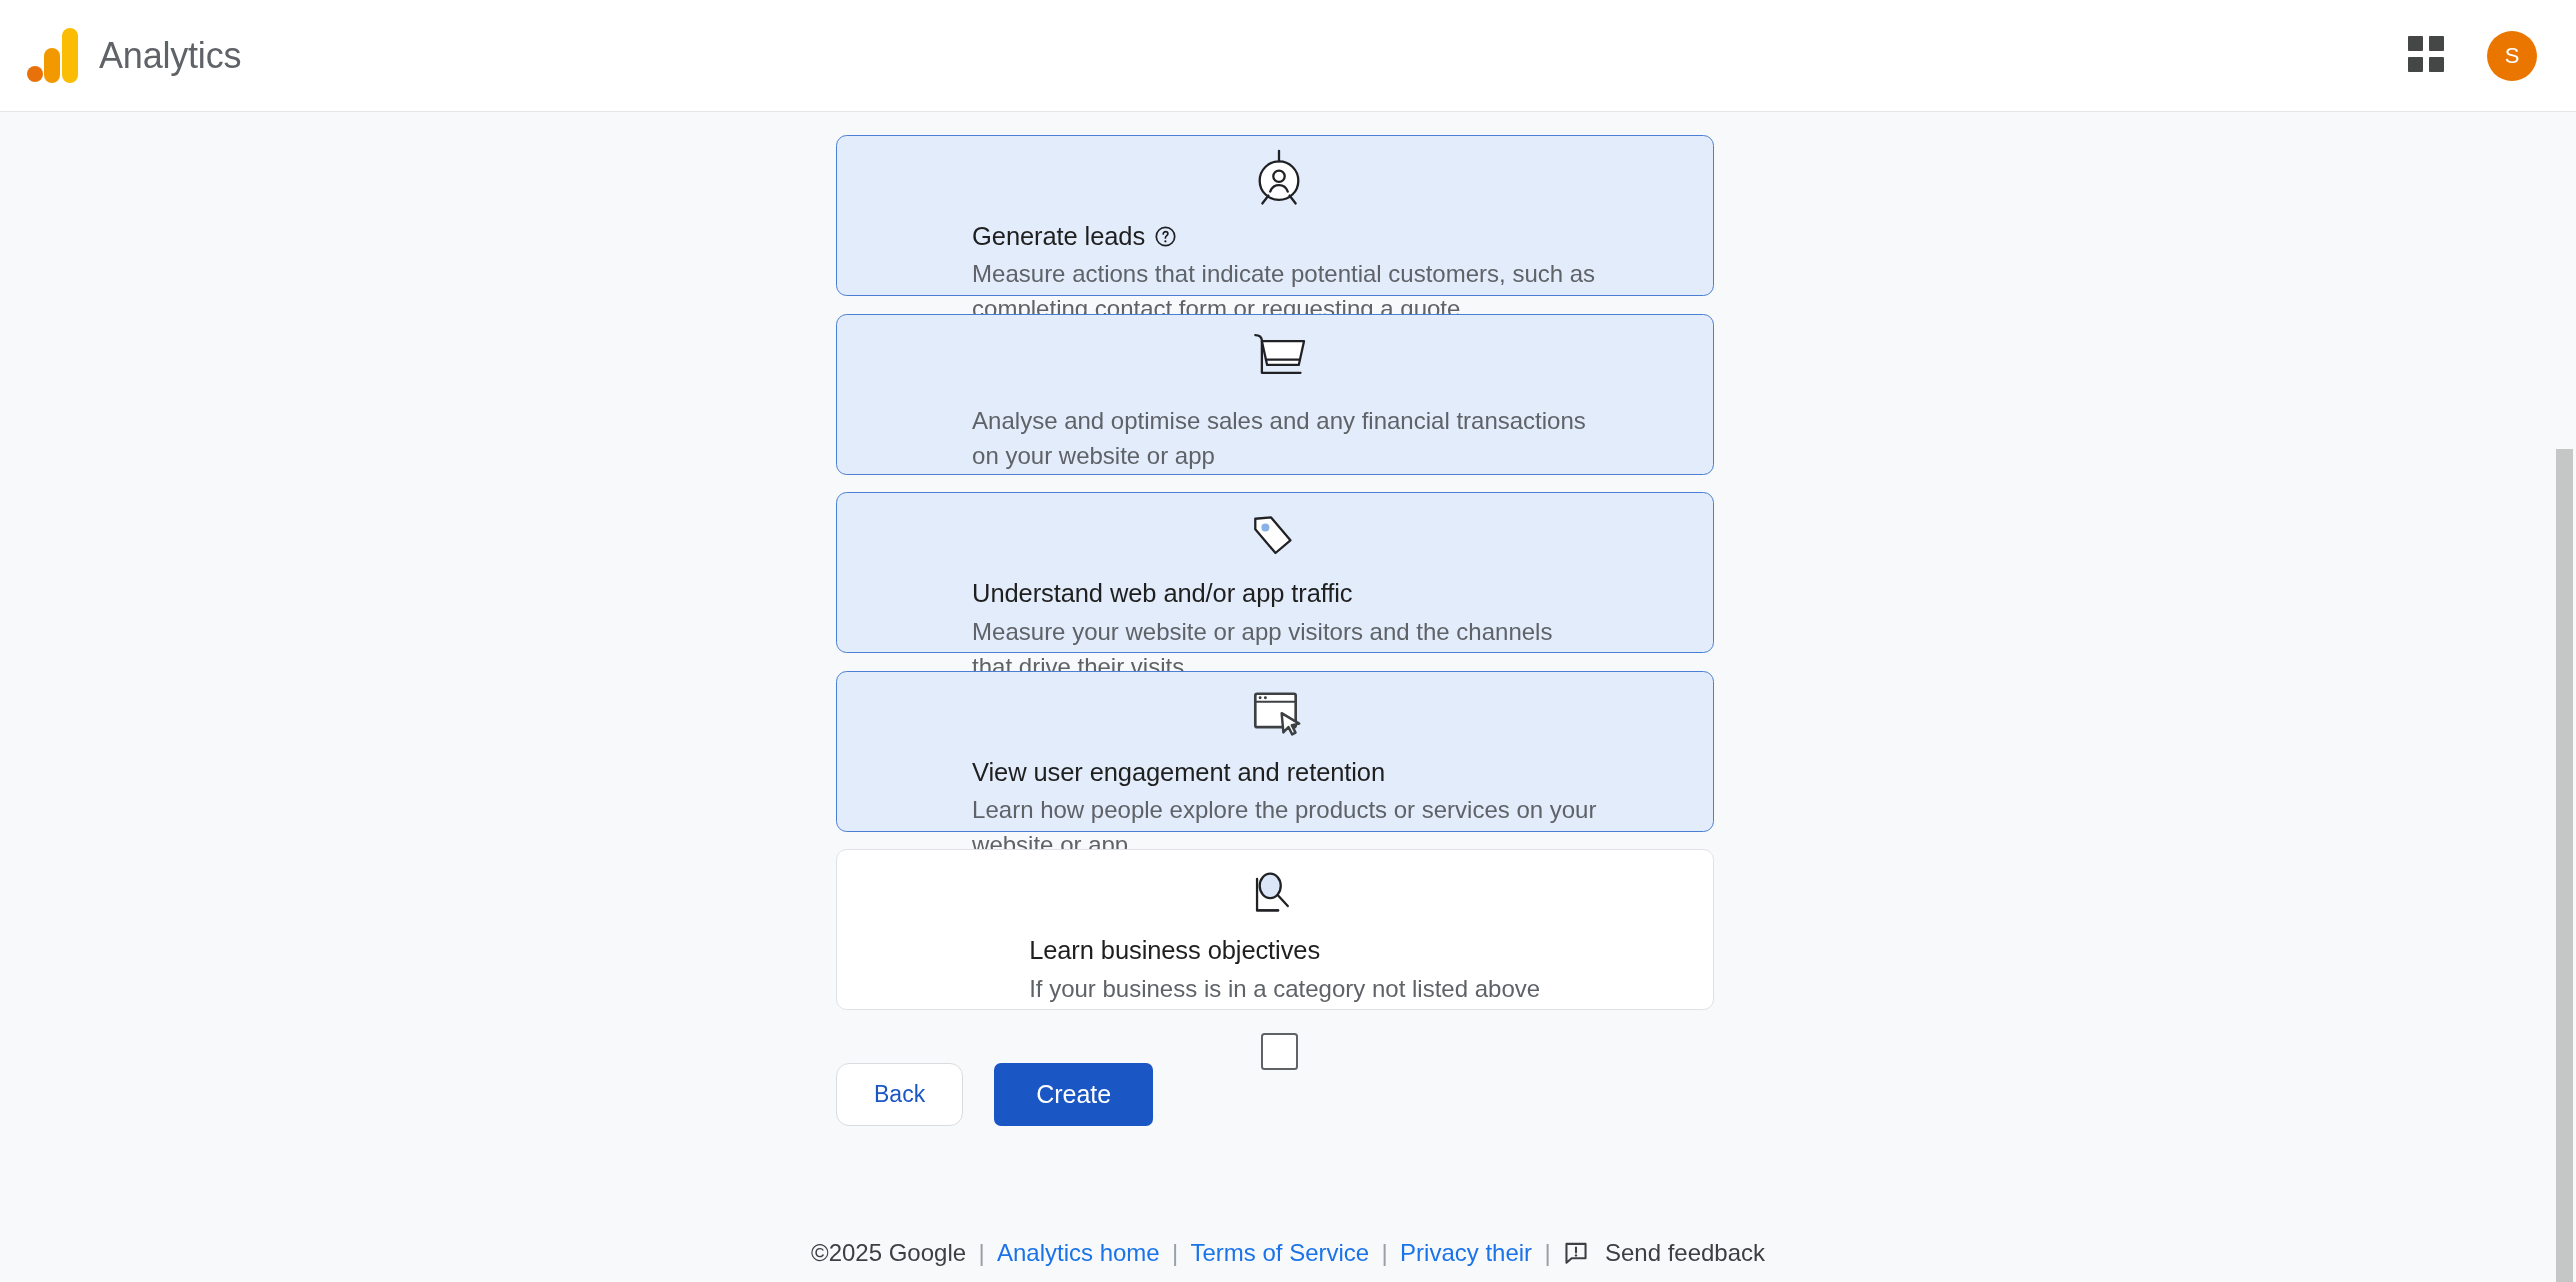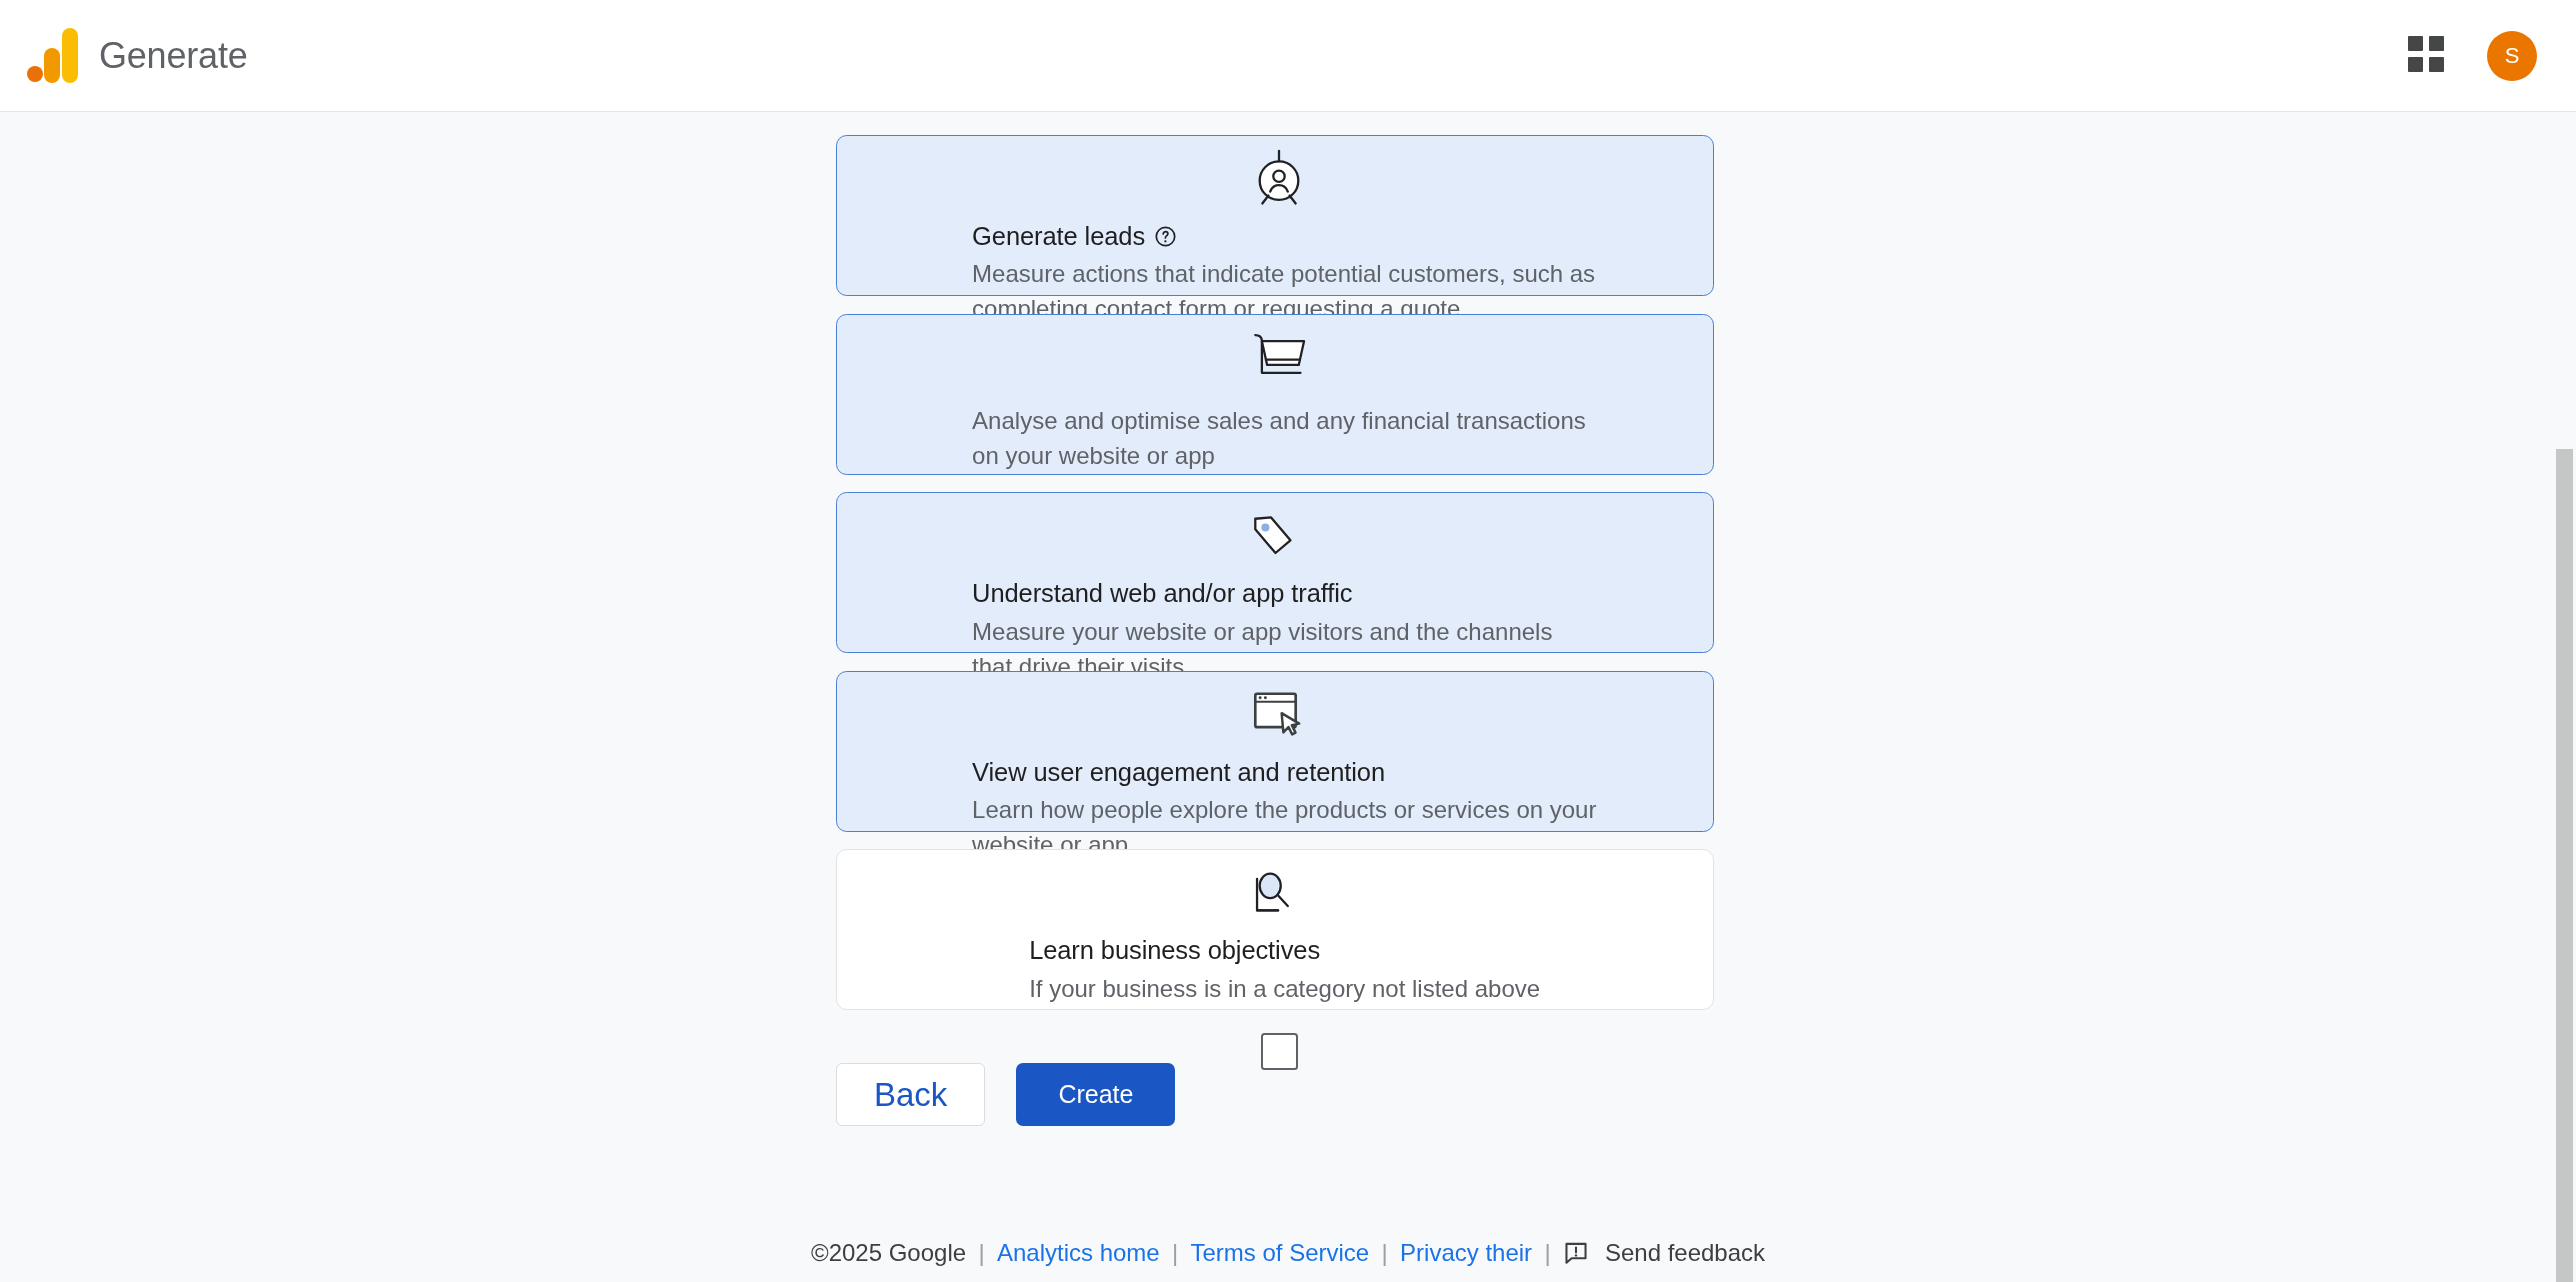--- a/index.html
+++ b/index.html
@@ -231,25 +231,25 @@
     left: 836px;
     top: 950px;
     display: flex;
     align-items: center;
     gap: 31px;
   }
 
   .btn-back {
     height: 63px;
     padding: 0 37px;
-    border-radius: 6px;
+    border-radius: 13px;
     background: #ffffff;
     border: 1.8px solid #dadce0;
     color: #1a56c4;
-    font-size: 33px;
+    font-size: 23px;
     font-family: "Liberation Sans", sans-serif;
     font-weight: 400;
     cursor: pointer;
     display: flex;
     align-items: center;
     justify-content: center;
   }
 
   .btn-create {
     height: 63px;
@@ -325,21 +325,21 @@
 </head>
 <body>
 
 <div class="header">
   <div class="brand">
     <div class="ga-logo">
       <span class="dot"></span>
       <span class="bar-mid"></span>
       <span class="bar-tall"></span>
     </div>
-    <div class="brand-title">Generate</div>
+    <div class="brand-title">Analytics</div>
   </div>
 
   <div class="header-right">
     <div class="apps-icon">
       <i></i>
       <i></i>
       <i></i>
       <i></i>
     </div>
     <div class="avatar">S</div>

